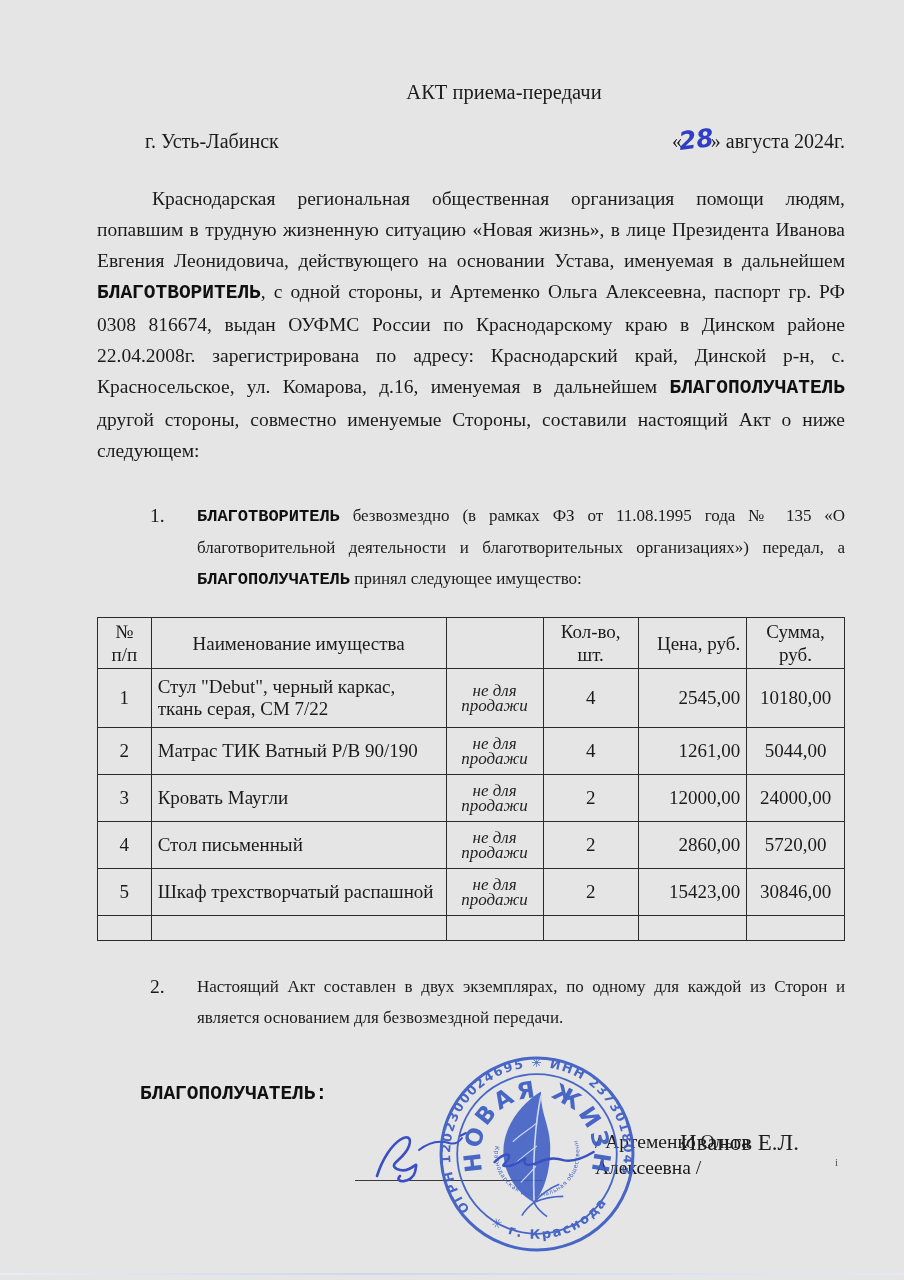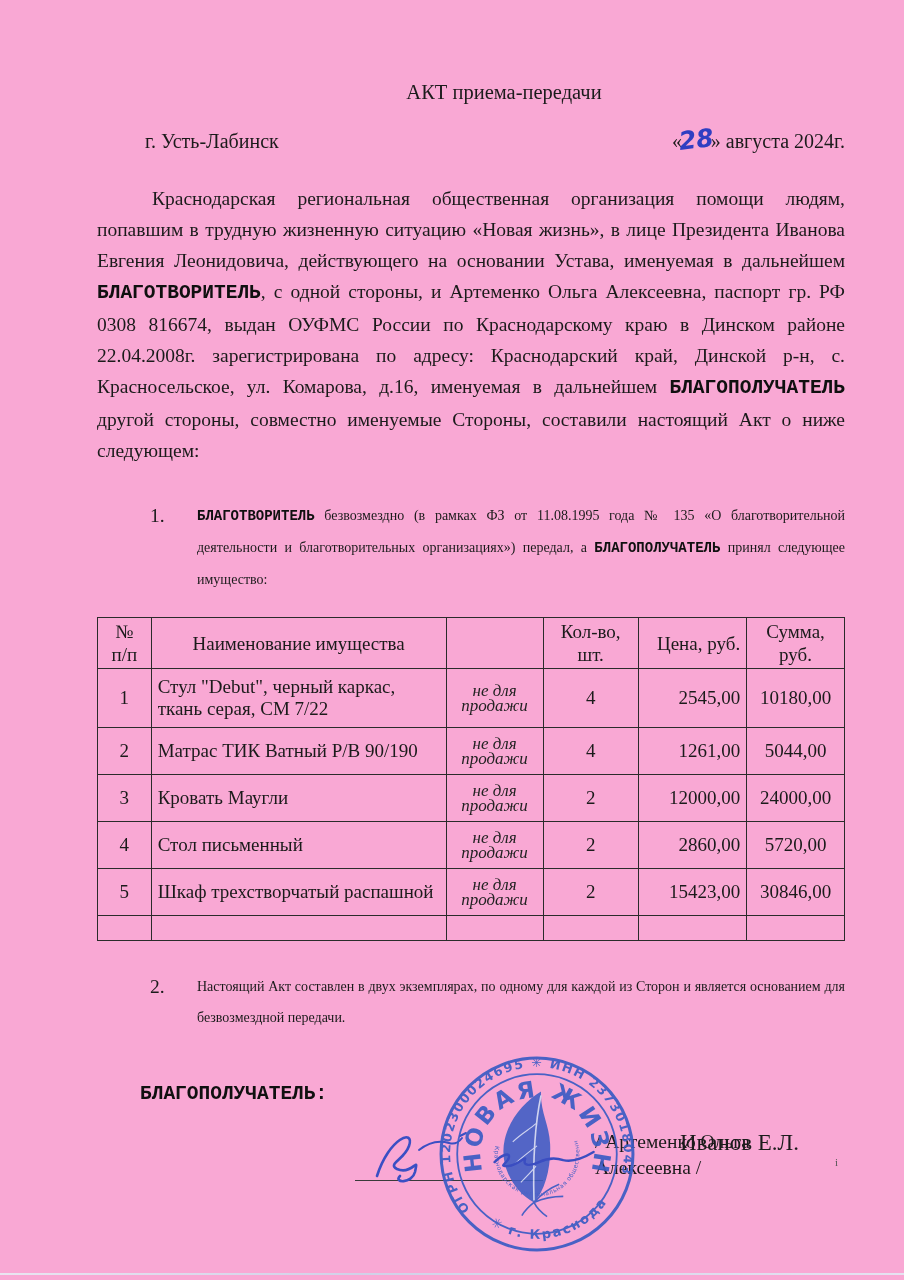--- a/index.html
+++ b/index.html
@@ -1,19 +1,19 @@
 <!DOCTYPE html>
 <html><head>
 <meta charset="utf-8">
 <style>
   html,body{margin:0;padding:0;background:#ffffff;}
   .page{
     position:relative;
     width:904px;height:1280px;
-    background:#f9a8d4;
+    background:#e5e5e5;
     font-family:"Liberation Serif","DejaVu Serif",serif;
     color:#1b1b1b;
     overflow:hidden;
   }
   .page::after{ 
     content:"";position:absolute;left:0;right:0;bottom:5px;height:2px;
     background:linear-gradient(90deg,#e8ecf4,#ccd5ea 40%,#e3e9f4);opacity:.9;
   }
   .content{padding:78px 59px 0 97px;}
   .title{ text-align:center; font-size:20.5px; line-height:28px; margin-left:66px; }
@@ -25,21 +25,21 @@
     font-style:italic; font-weight:700; font-size:25px; color:#2f3ec2;
     transform:rotate(-7deg); margin:0 -3px; line-height:0;
   }
   .para{
     margin:30px 0 0 0; font-size:19.5px; line-height:31px;
     text-align:justify; text-indent:55px;
   }
   .para b,.clause b,.headline{ color:#101010;font-family:Liberation Mono, monospace; }
   .clause{ display:flex; margin-top:34px; }
   .clause .num{ flex:0 0 47px; margin-left:53px; font-size:19.5px; line-height:31px; }
-  .clause .body{ flex:1; font-size:14px; line-height:31px; text-align:justify; margin-right:25px; }
+  .clause .body{ flex:1; font-size:17px; line-height:31px; text-align:justify; margin-right:25px; }
   table.goods{
     width:748px; border-collapse:collapse; margin-top:22px;
     font-size:19px;
   }
   table.goods td,table.goods th{
     border:1.6px solid #2b2b2b; padding:2px 6px; vertical-align:middle;
     font-weight:normal;
   }
   th.c-num,td.c-num{ width:46px; text-align:center; }
   td.c-name{ width:318px; text-align:left; padding-left:11px; }

